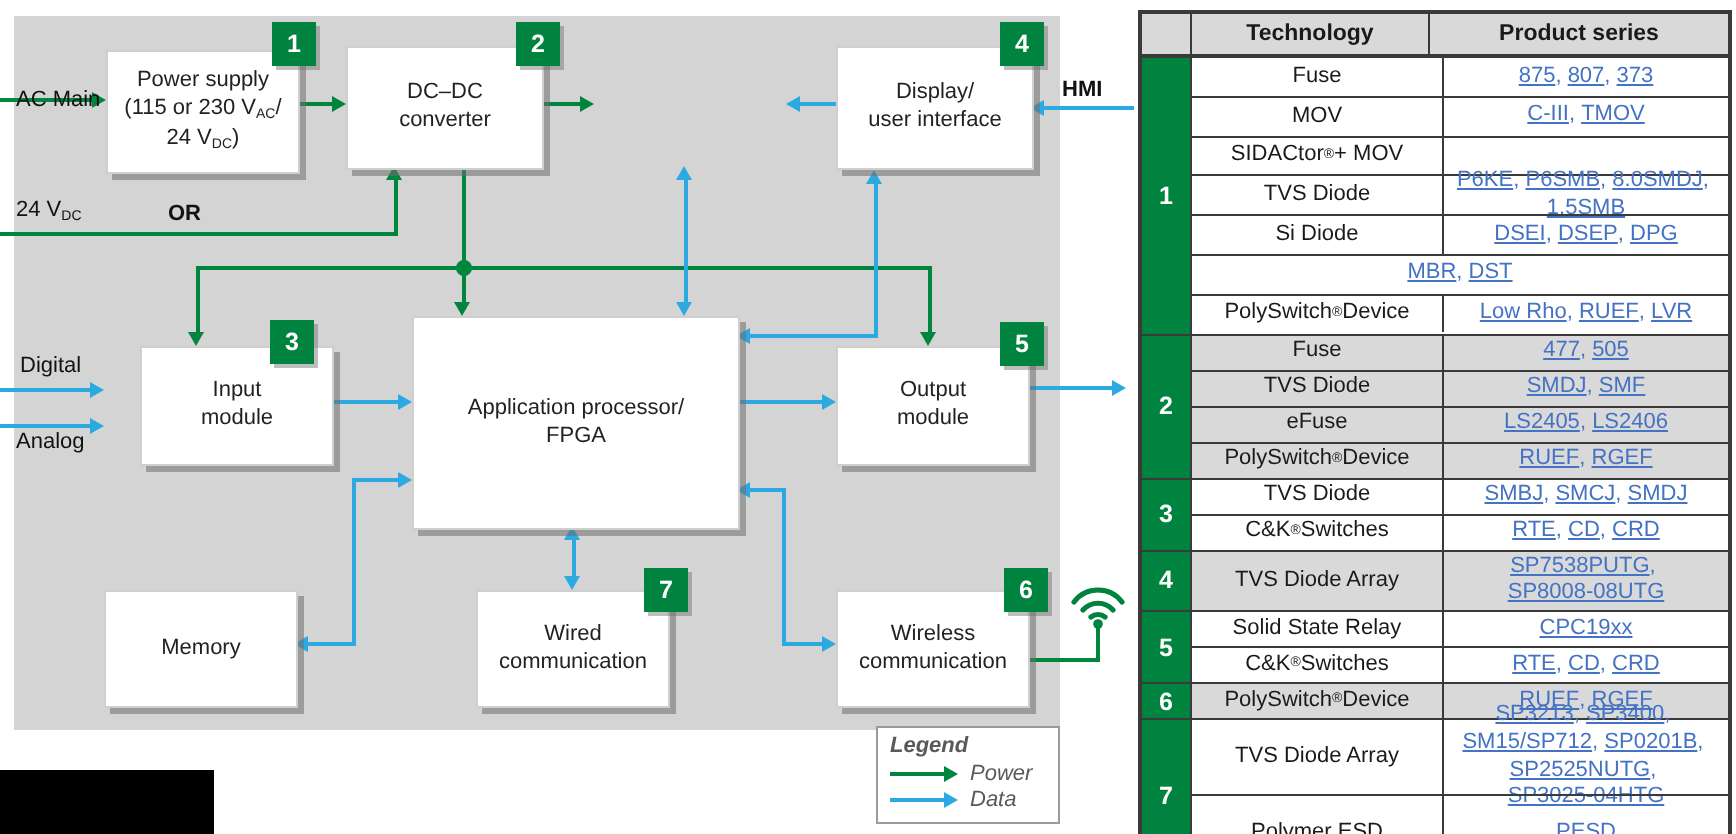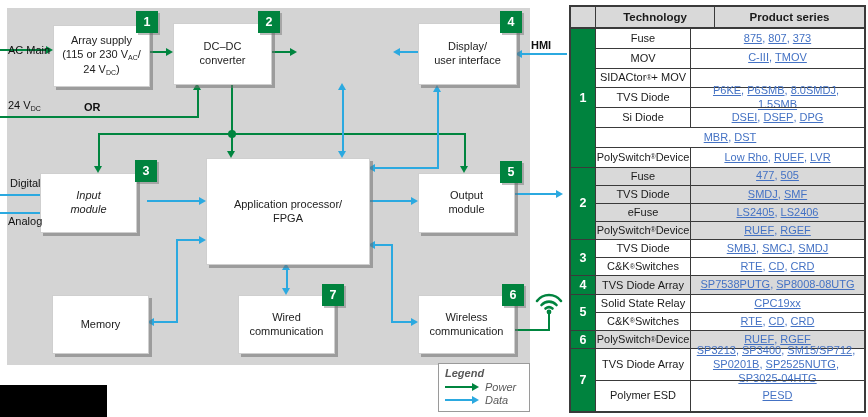--- a/index.html
+++ b/index.html
@@ -49,49 +49,49 @@
   .th2{width:119px;text-align:center;padding:4px 2px;border-right:1px solid #3a3a3a;box-sizing:border-box;font-size:11.5px;}
   .th3{flex:1;text-align:center;padding:4px 2px;font-size:11.5px;}
   .tg{display:flex;flex:1;}
   .tg + .tg{border-top:1px solid #3a3a3a;}
   .gnum{width:24px;background:#00833E;color:#fff;font-weight:bold;font-size:12.5px;
         display:flex;align-items:center;justify-content:center;border-right:1px solid #3a3a3a;}
   .grows{flex:1;display:flex;flex-direction:column;}
   .trw{display:flex;flex:1;min-height:17px;}
   .trw + .trw{border-top:1px solid #3a3a3a;}
   .shade .trw{background:#D9D9D9;}
-  .tc{width:95px;display:flex;align-items:center;justify-content:center;text-align:center;
+  .tc{width:126px;display:flex;align-items:center;justify-content:center;text-align:center;
       border-right:1px solid #3a3a3a;padding:1px 3px;box-sizing:border-box;line-height:1.2;}
   .pc{flex:1;display:flex;align-items:center;justify-content:center;flex-wrap:wrap;
       text-align:center;padding:1px 4px;line-height:1.25;align-content:center;}
   .lk{color:#4472C4;text-decoration:underline;cursor:pointer;white-space:nowrap;}
   .jn{color:#4472C4;white-space:pre;}
   .jnp{color:#222;white-space:pre;}
   .rtm{font-size:7px;vertical-align:super;}
 </style>
 </head>
 <body>
 
 <div id="stage">
   <div id="graybg"></div>
 
   <div class="bx" style="left:53px;top:25px;width:95px;height:60px;">
-    <span><span>Array supply</span><br>
+    <span><span>Power supply</span><br>
     <span>(115 or 230 V</span><sub>AC</sub><span>/</span><br>
     <span>24 V</span><sub>DC</sub><span>)</span></span>
   </div>
   <div class="bx" style="left:173px;top:23px;width:97px;height:60px;">
     <span>DC–DC</span>
     <span>converter</span>
   </div>
   <div class="bx" style="left:418px;top:23px;width:97px;height:60px;">
     <span>Display/</span>
     <span>user interface</span>
   </div>
-  <div class="bx" style="left:40px;top:173px;width:95px;height:58px;font-style:italic;">
+  <div class="bx" style="left:70px;top:173px;width:95px;height:58px;">
     <span>Input</span>
     <span>module</span>
   </div>
   <div class="bx" style="left:206px;top:158px;width:162px;height:105px;">
     <span>Application processor/</span>
     <span>FPGA</span>
   </div>
   <div class="bx" style="left:418px;top:173px;width:95px;height:58px;">
     <span>Output</span>
     <span>module</span>

